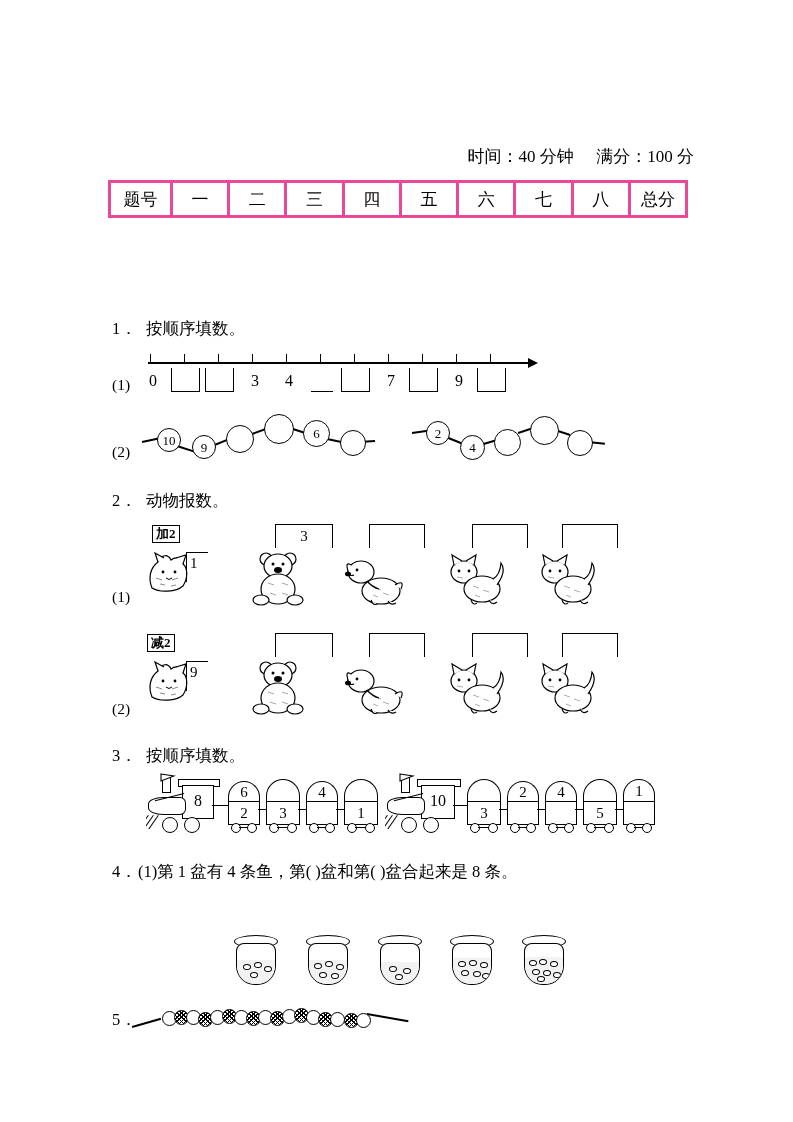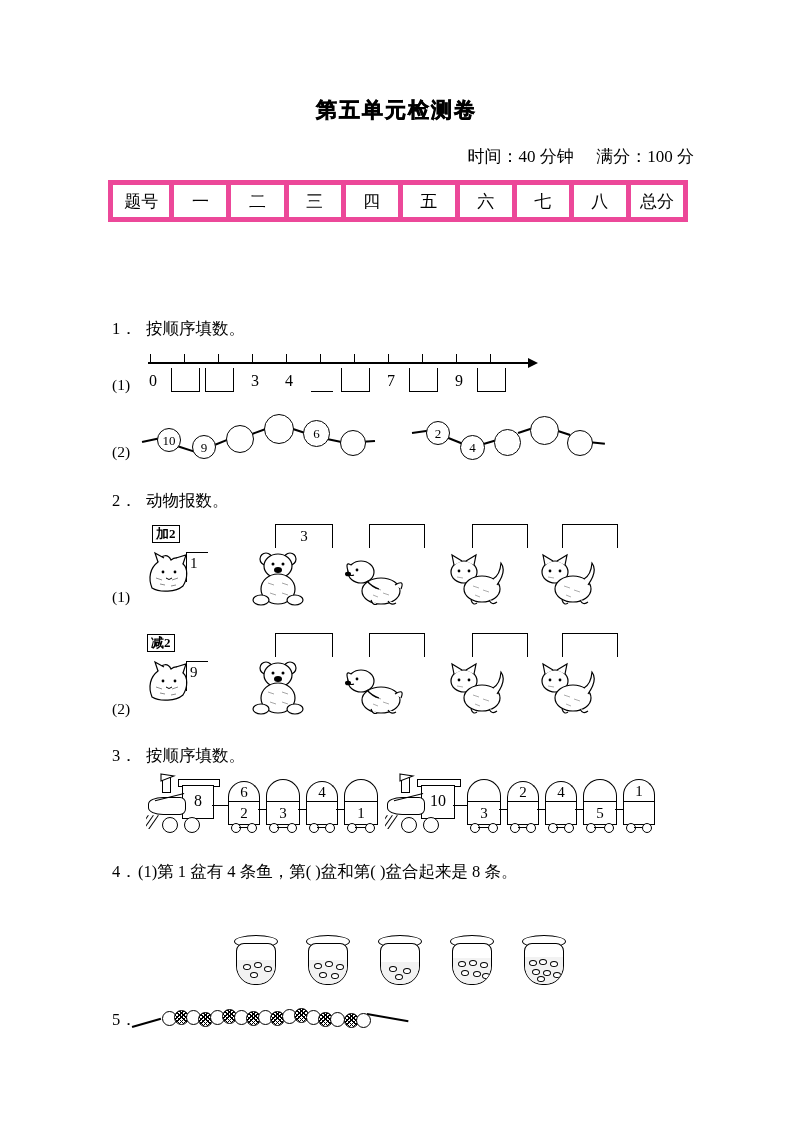--- a/index.html
+++ b/index.html
@@ -45,21 +45,21 @@
   .meta-line .gap { display: inline-block; width: 14px; }
 
   
   .score-table {
     position: absolute;
     left: 108px; top: 180px;
     border-collapse: collapse;
     width: 580px;
   }
   .score-table td {
-    border: 5px solid #ec4899;
+    border: 3px solid #ec4899;
     height: 32px;
     text-align: center;
     vertical-align: middle;
     font-size: 17px;
     padding: 0;
   }
   .score-table td.head-col { width: 62px; }
   .score-table td.num-col  { width: 57px; }
 
   
@@ -294,21 +294,20 @@
     height: 1.6px;
     background: #000;
     transform-origin: 0 50%;
   }
 </style>
 </head>
 <body>
 
 <div class="page">
 
-  <div class="doc-title">第五单元检测卷</div>
 
   <div class="meta-line">
     <span>时间：40 分钟</span>
     <span class="gap"></span>
     <span>满分：100 分</span>
   </div>
 
   <table class="score-table">
     <tbody>
         <tr>

